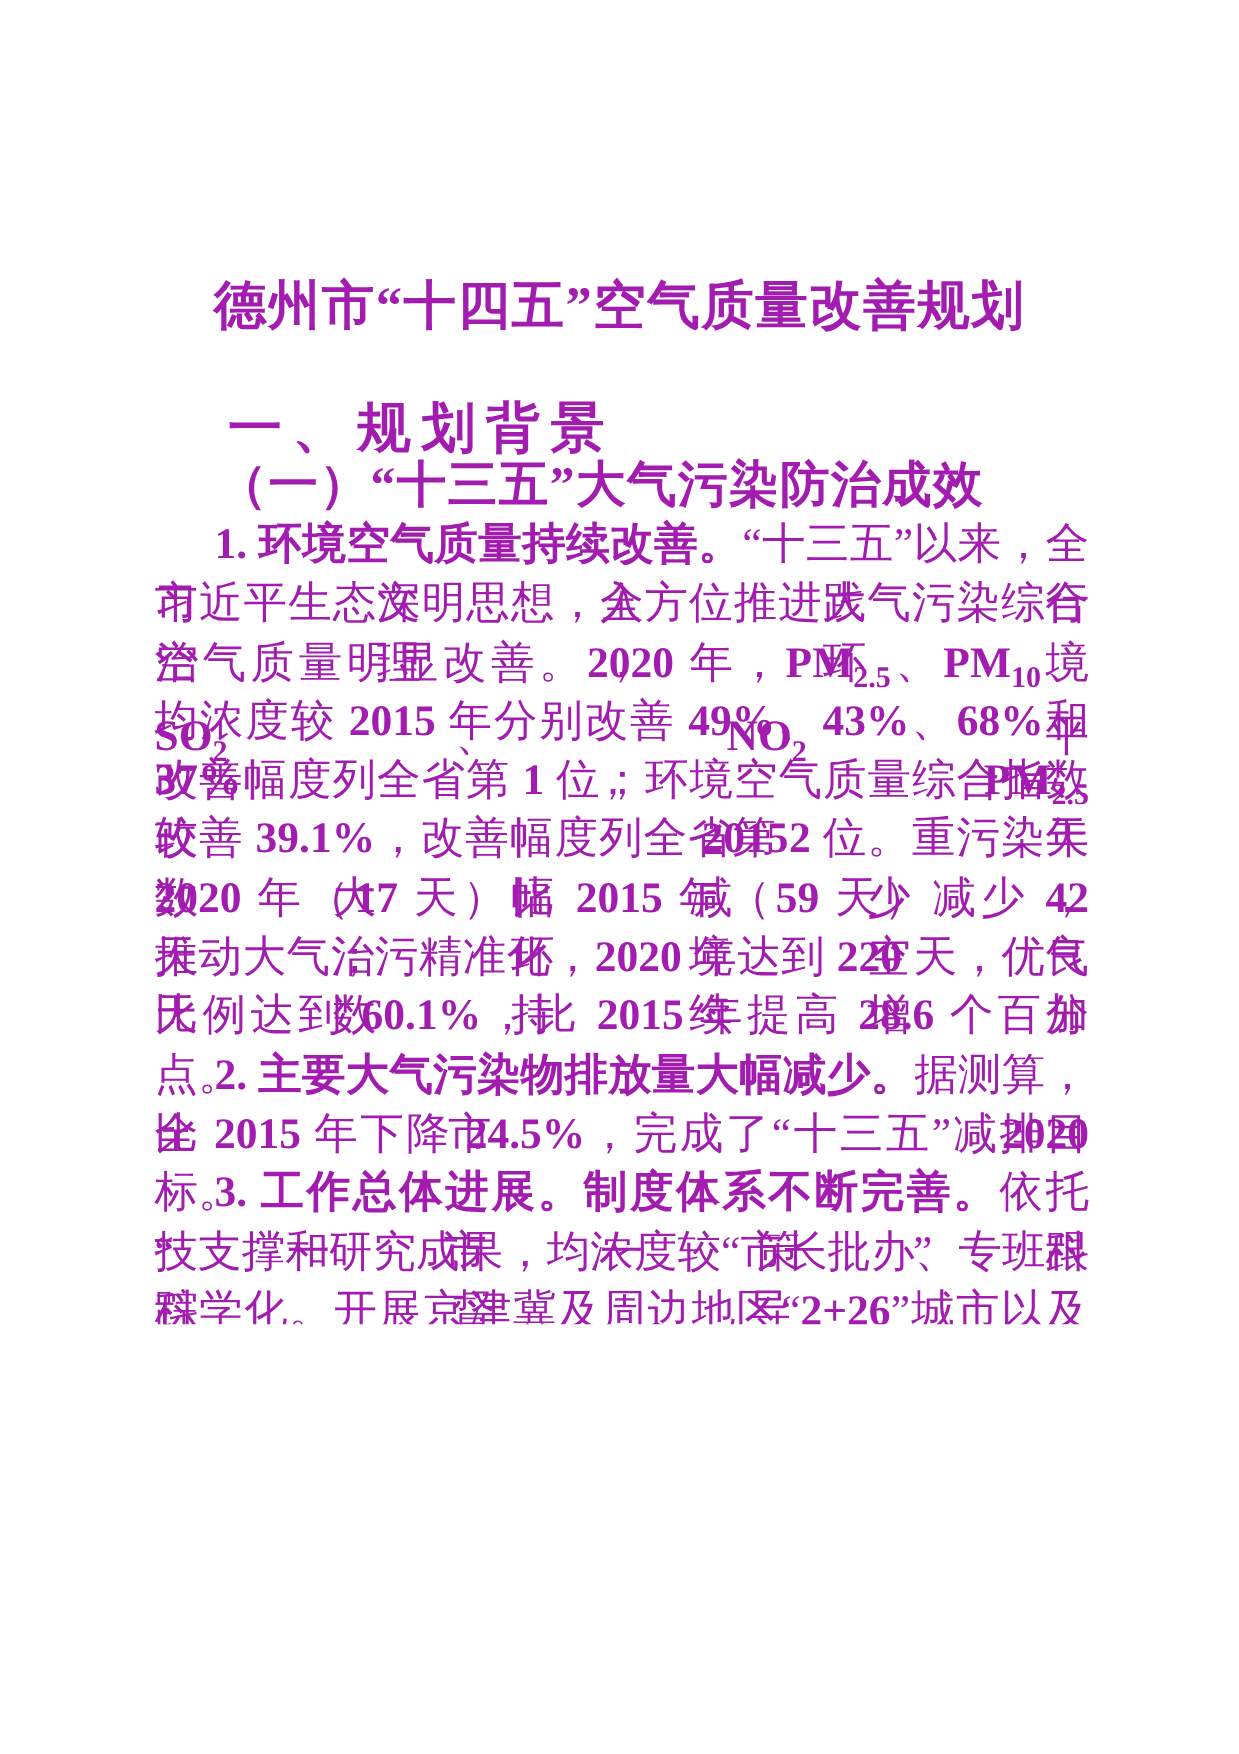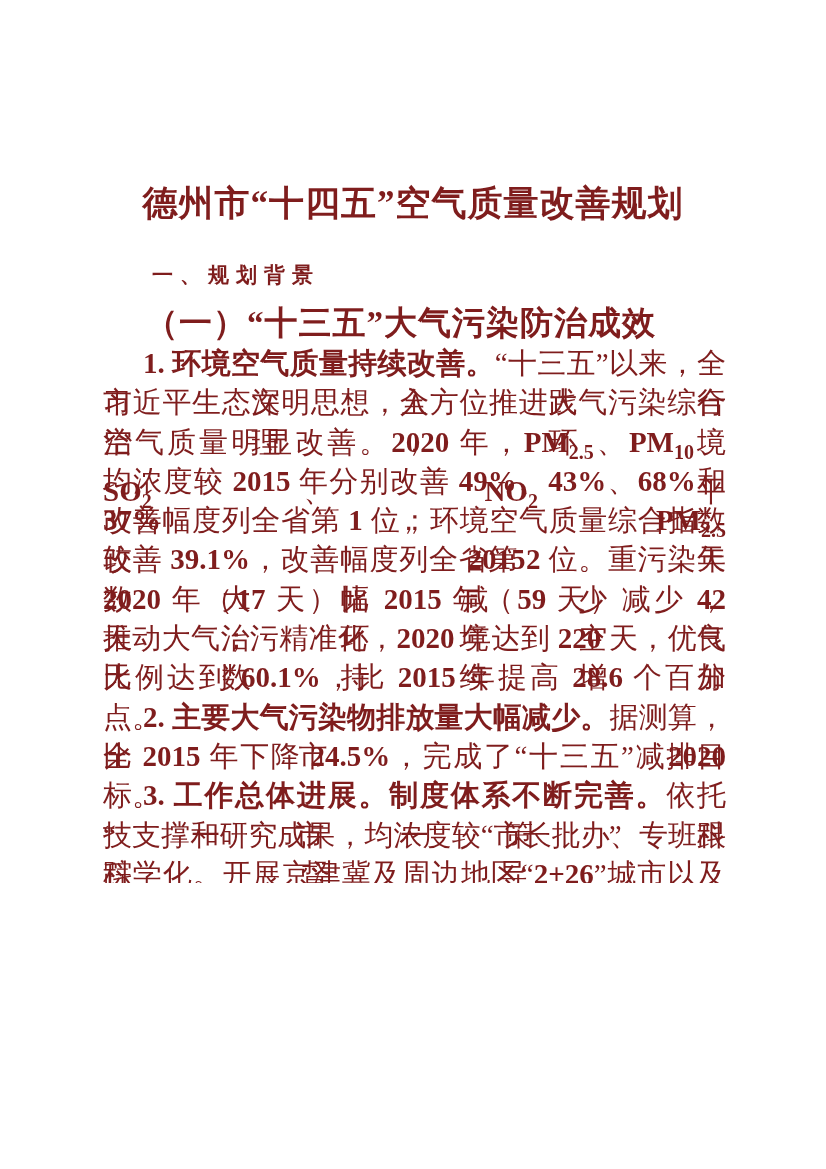--- a/index.html
+++ b/index.html
@@ -1,41 +1,41 @@
 <!DOCTYPE html>
 <html lang="zh"><head>
 <meta charset="utf-8">
 <style>
   html, body { margin: 0; padding: 0; background: #ffffff; }
   .page {
     position: relative;
     width: 826px;
     height: 883px;
     background: #ffffff;
-    color: #7f1d1d;
+    color: #a21caf;
     overflow: hidden;
     font-family: "Liberation Serif", "DejaVu Serif", serif;
   }
   .doc-title {
     position: absolute;
     top: 180px;
     left: 0;
     width: 826px;
     text-align: center;
     font-size: 35px;
     font-weight: bold;
     letter-spacing: 1px;
     white-space: nowrap;
   }
   .h1 {
     position: absolute;
     top: 261px;
     left: 152px;
     font-family: "Liberation Sans", "DejaVu Sans", sans-serif;
-    font-size: 21px;
+    font-size: 36px;
     font-weight: bold;
     letter-spacing: 7px;
     white-space: nowrap;
   }
   .h2 {
     position: absolute;
     top: 301px;
     left: 145px;
     font-size: 33px;
     font-weight: bold;

